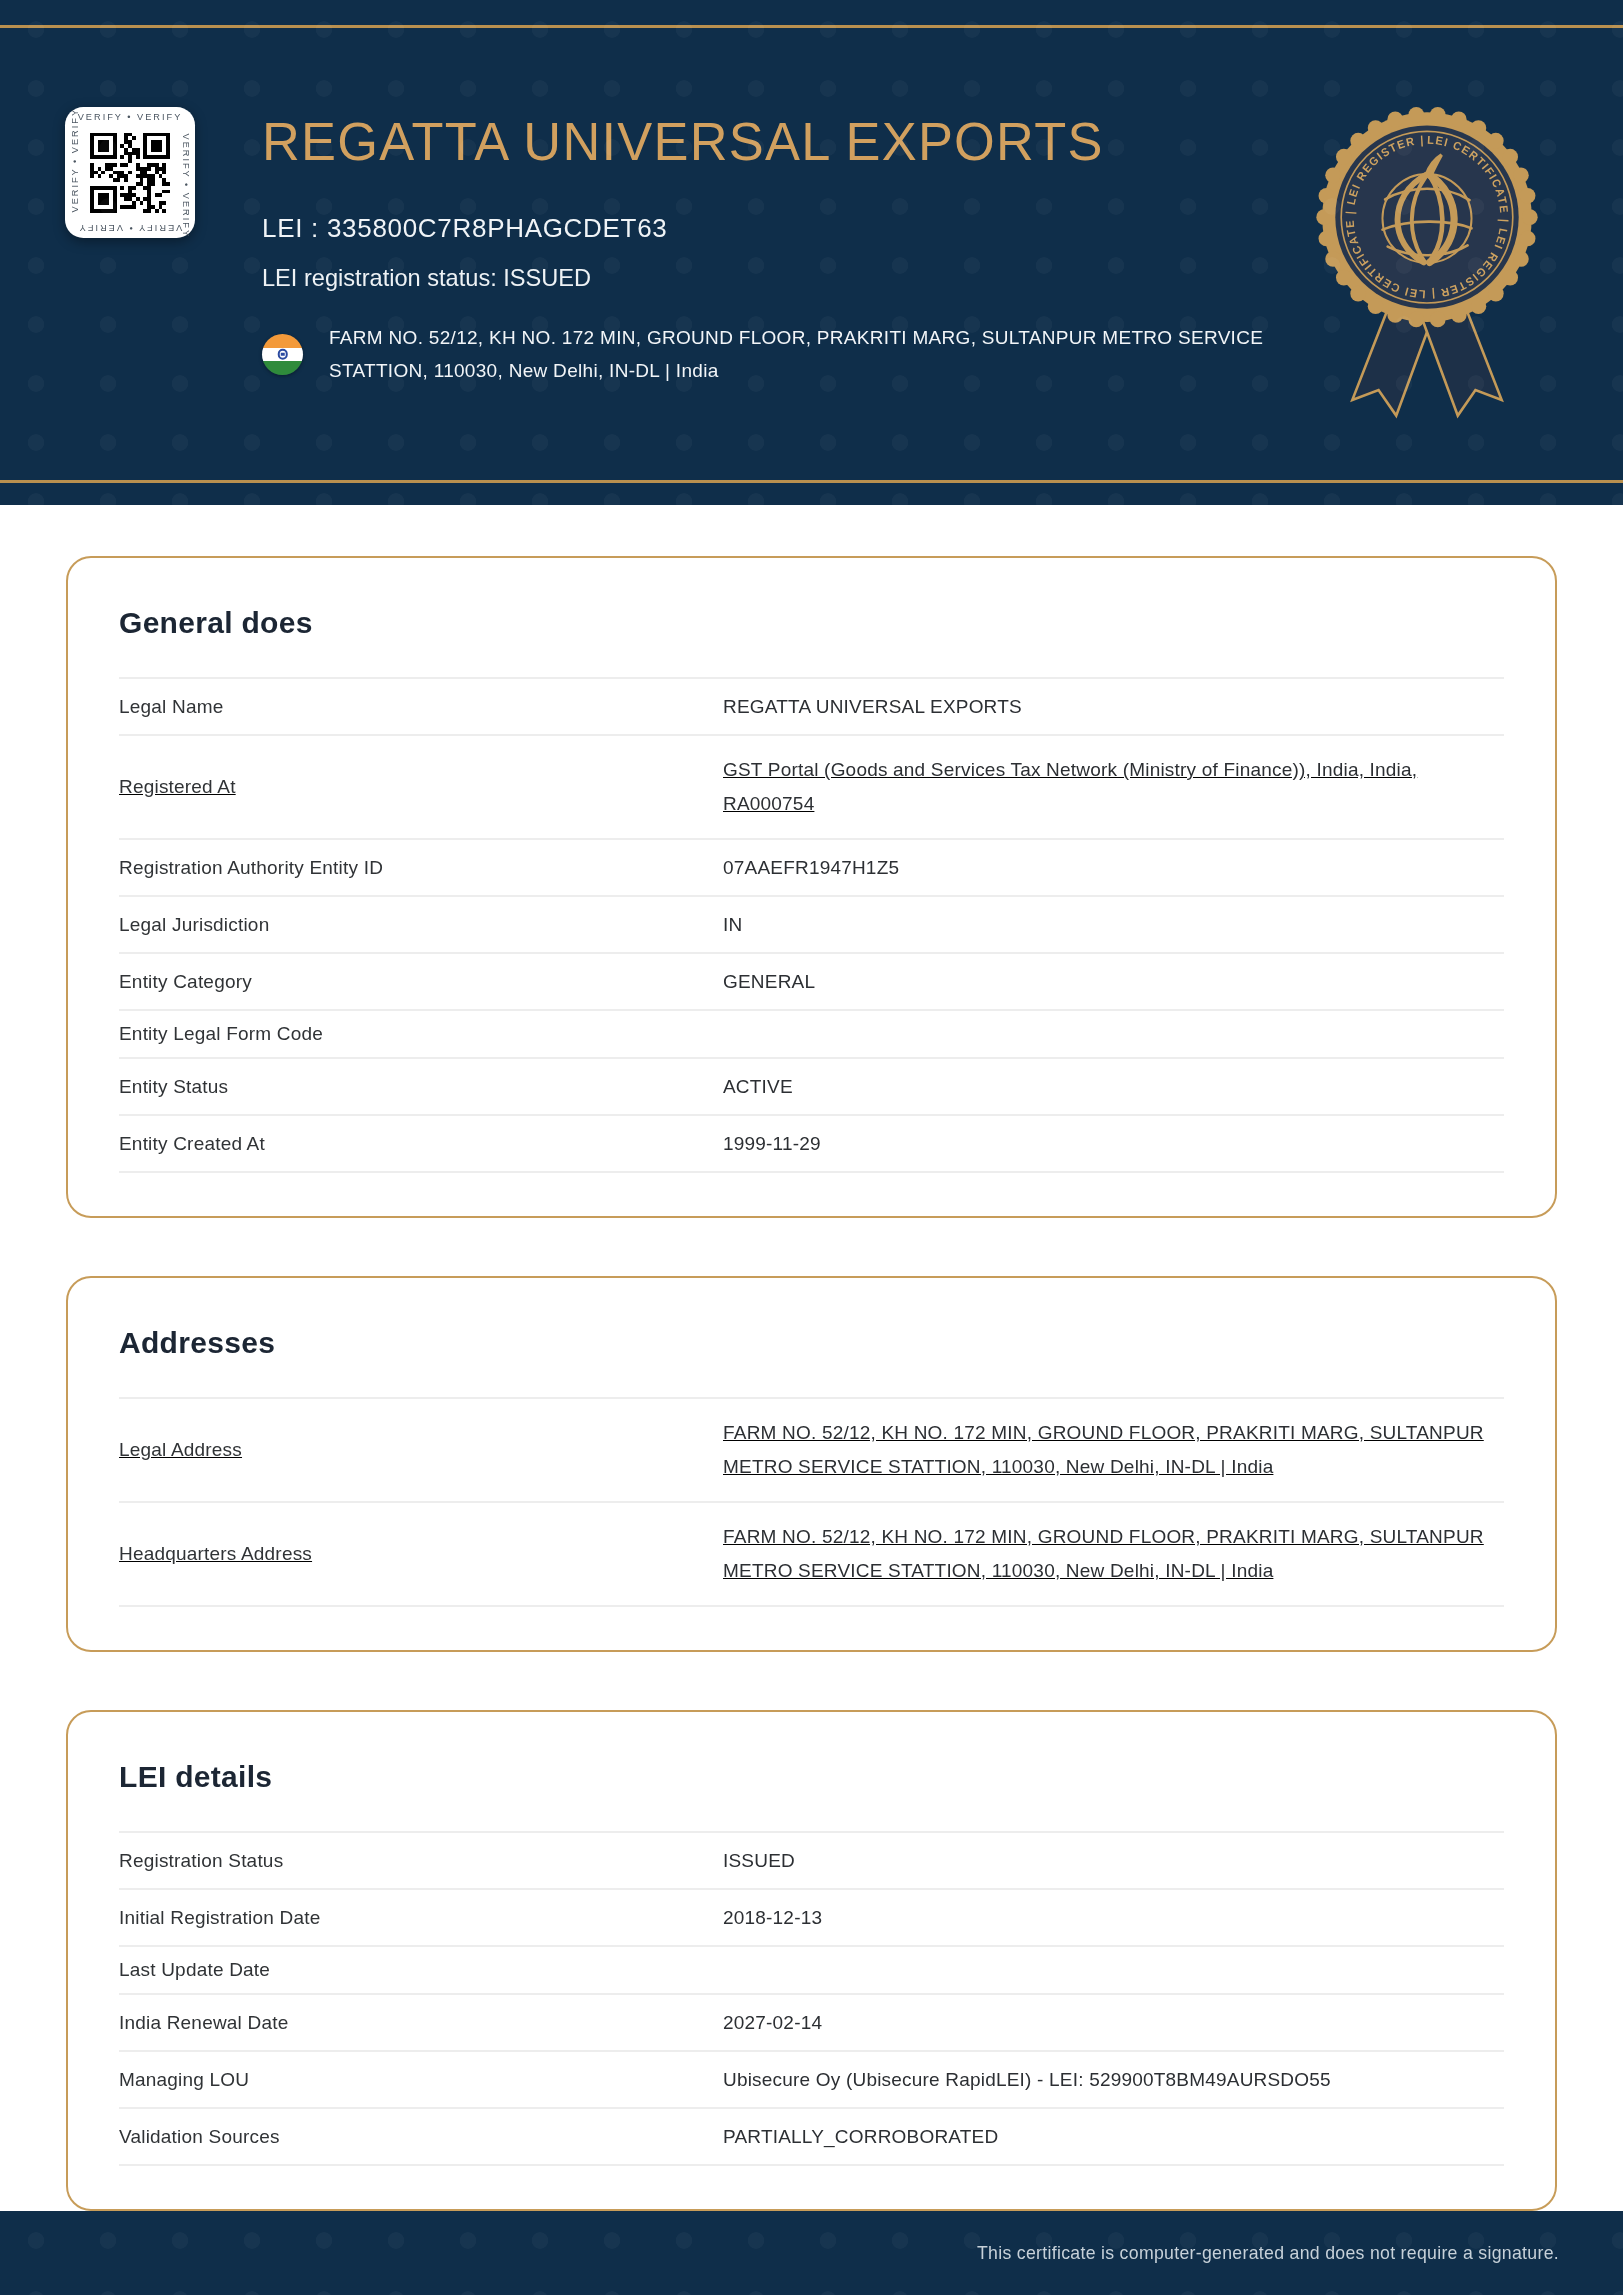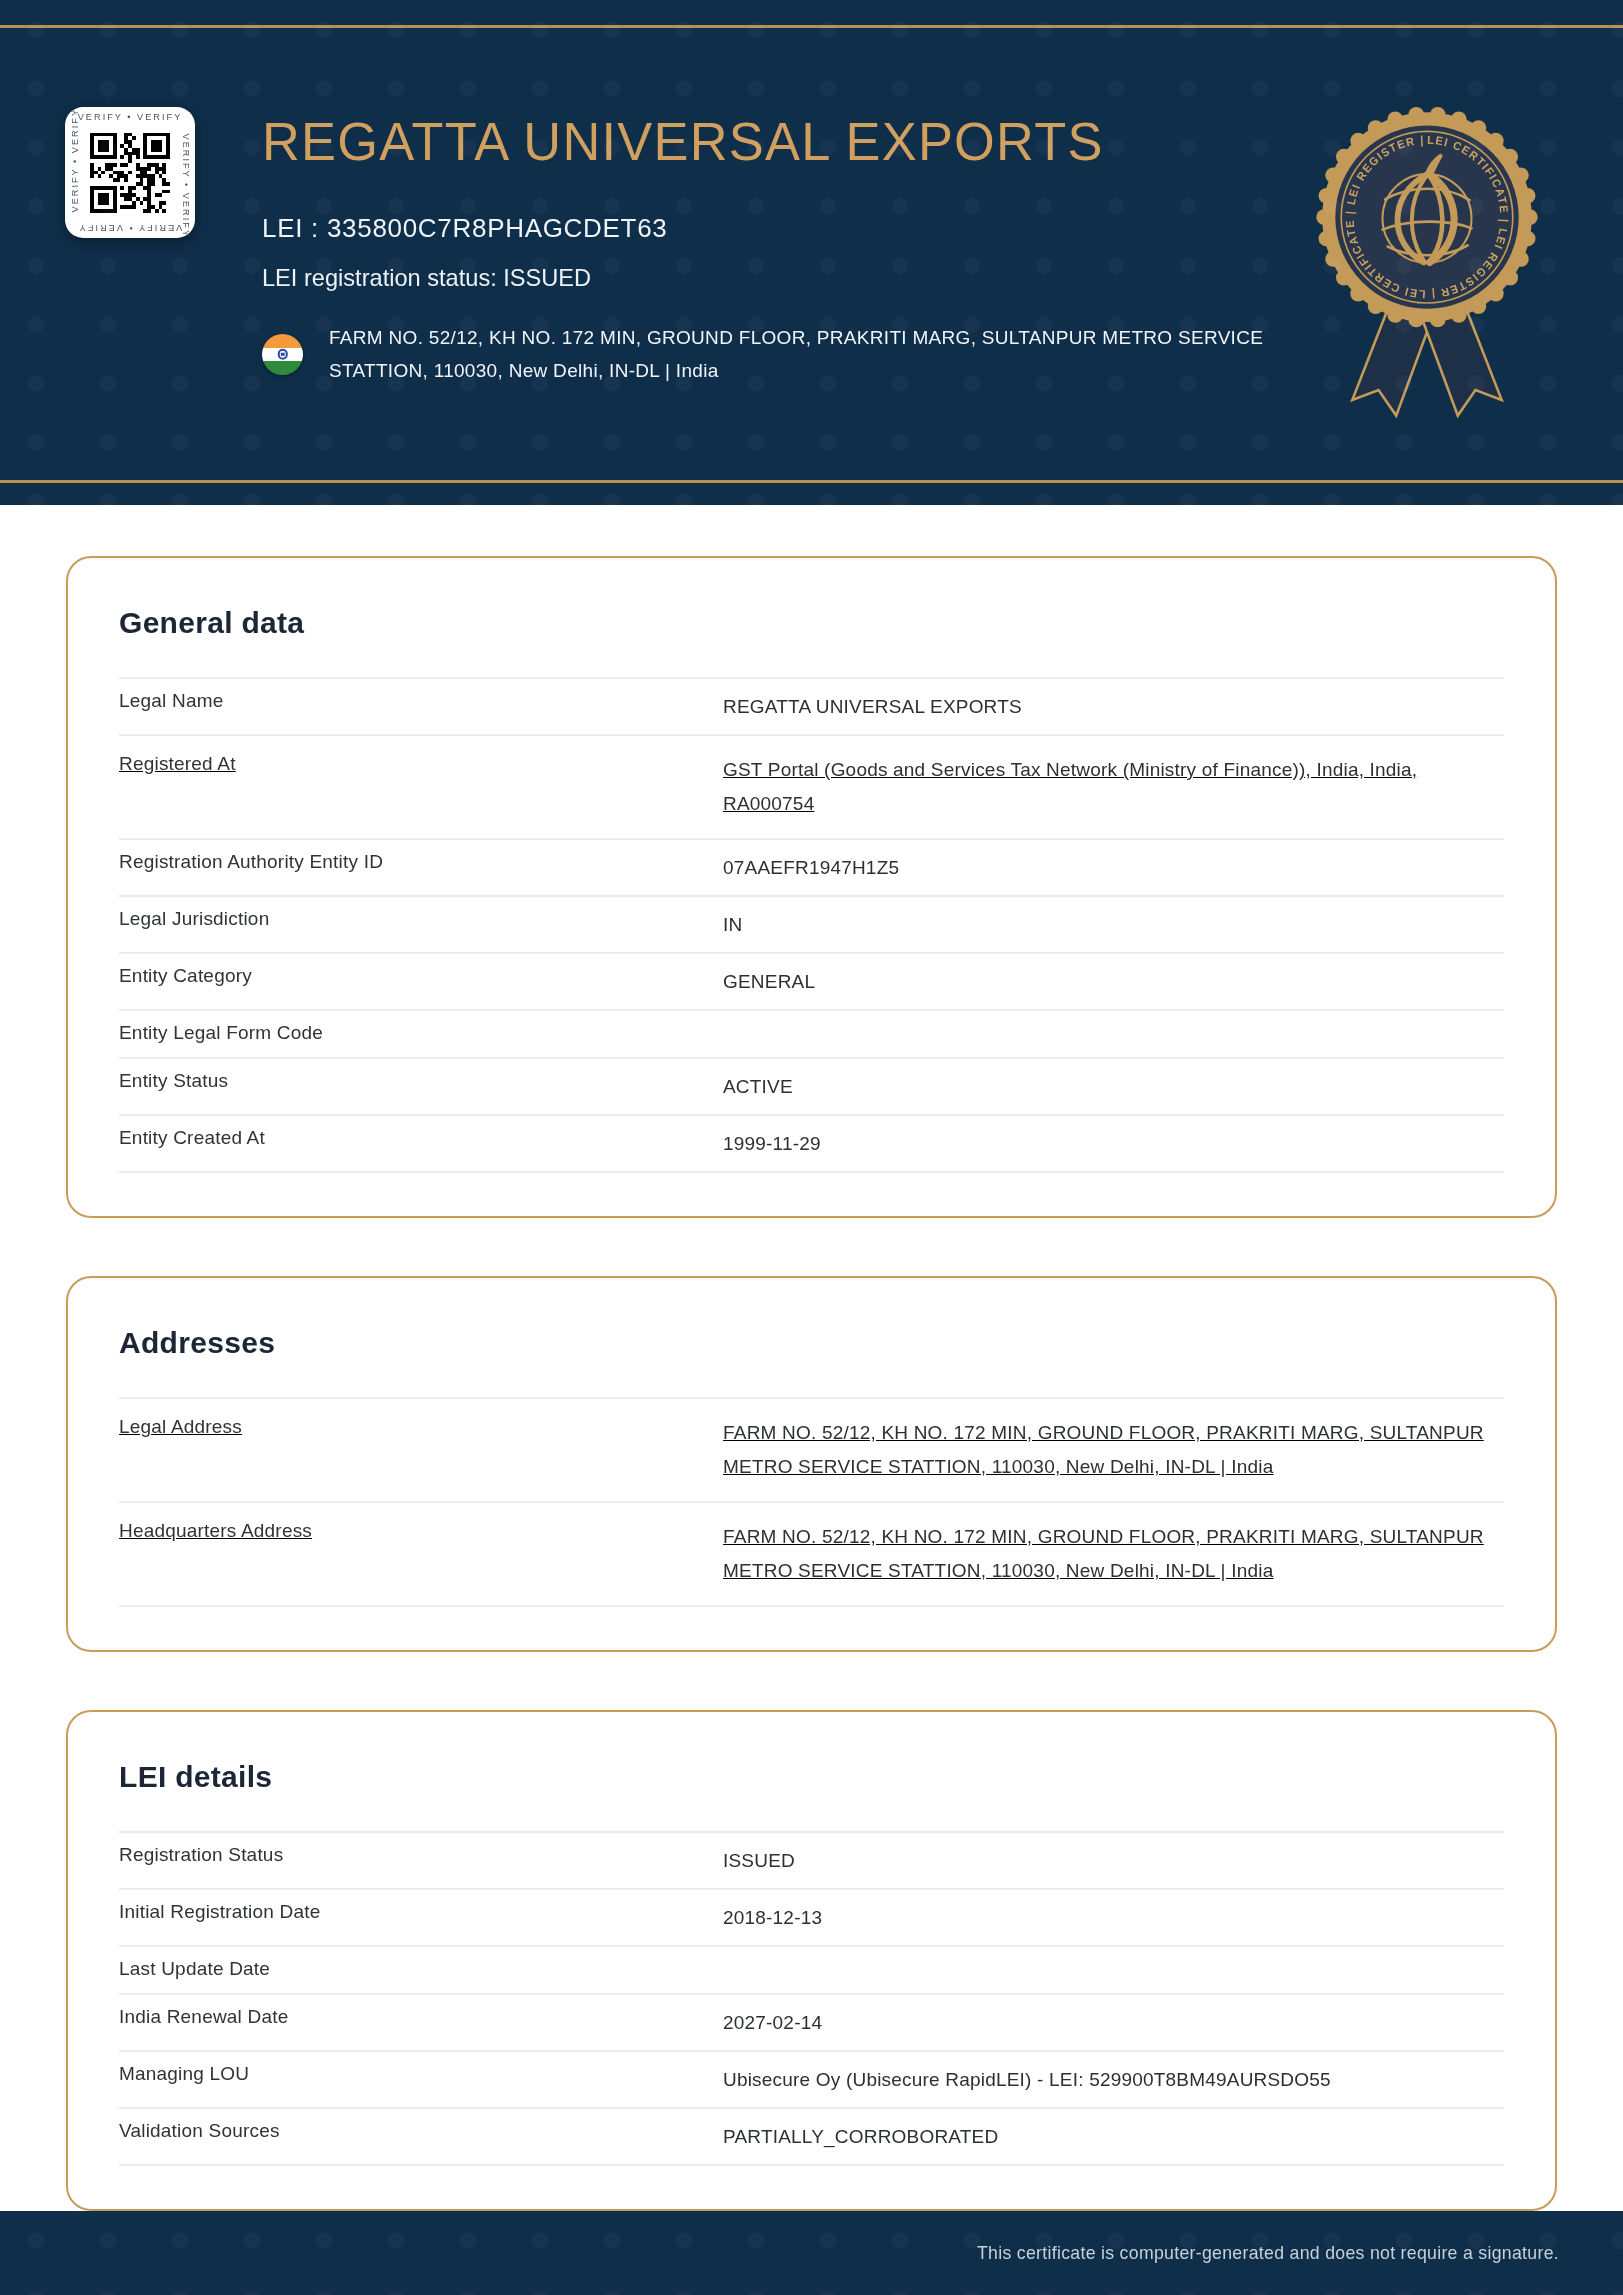--- a/index.html
+++ b/index.html
@@ -110,21 +110,21 @@
     padding:48px 51px 43px;
   }
   .card.first { margin-top:51px; }
   .card + .card { margin-top:58px; }
   .card h2 {
     font-size:30px; font-weight:700; color:#1c2634;
     margin-bottom:37px; letter-spacing:0.3px;
   }
   .rows { border-top:2.6px solid #ededed; }
   .row {
-    display:flex; 
+    display:flex; align-items:center;
     border-bottom:2.6px solid #ededed;
     padding:10.5px 0;
     min-height:48px;
   }
   .row .label {
     flex:0 0 604px;
     font-size:19px; color:#303336; letter-spacing:0.2px;
   }
   .row .value {
     flex:1 1 auto;
@@ -356,21 +356,21 @@
         <path d="M203,120 C228,158 232,216 204,252" stroke-width="7"></path>
         <path d="M136,158 C172,136 230,136 265,159" stroke-width="4"></path>
         <path d="M132,204 C172,188 234,188 268,202" stroke-width="4"></path>
         <path d="M140,230 C176,248 228,248 262,228" stroke-width="4"></path>
         <path d="M199,120 Q206,100 222,90 Q212,108 206,122" stroke-width="5" fill="#c49a58"></path>
       </g>
     </svg>
   </div>
 
   <div class="card first">
-    <h2>General data</h2>
+    <h2>General does</h2>
     <div class="rows">
       <div class="row">
         <div class="label">Legal Name</div>
         <div class="value">REGATTA UNIVERSAL EXPORTS</div>
       </div>
       <div class="row tall">
         <div class="label">Registered At</div>
         <div class="value">GST Portal (Goods and Services Tax Network (Ministry of Finance)), India, India, RA000754</div>
       </div>
       <div class="row">

